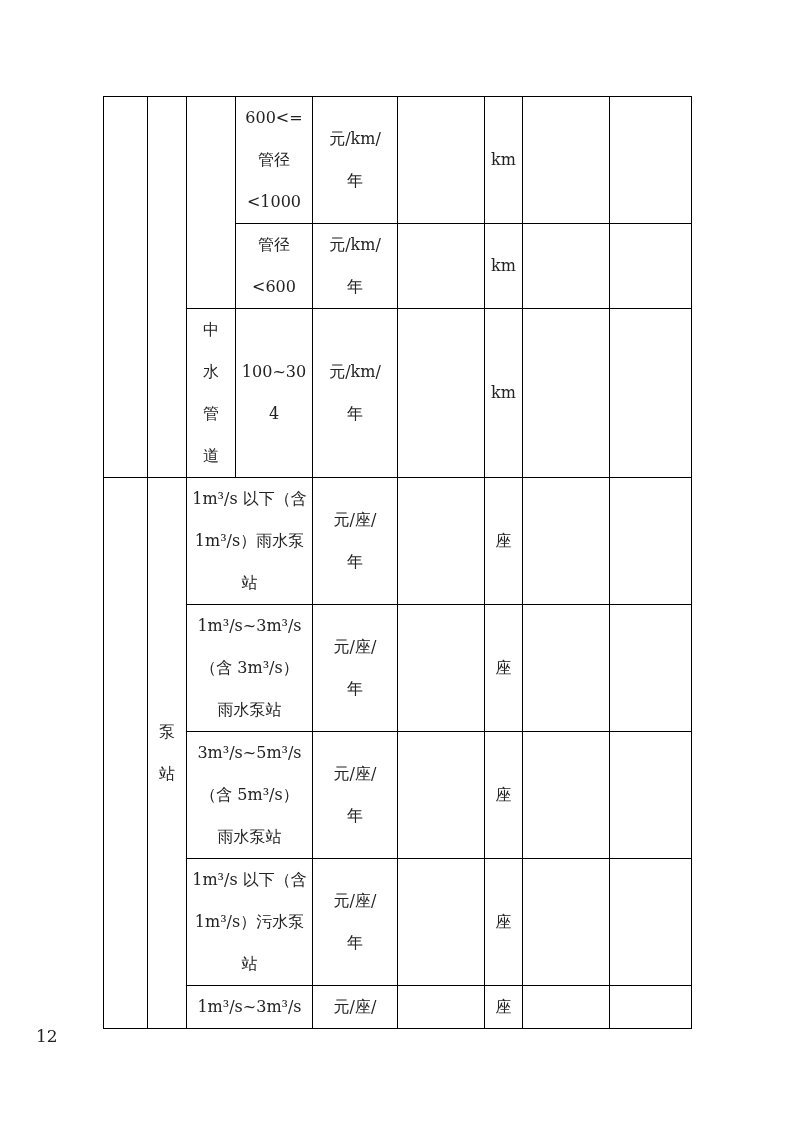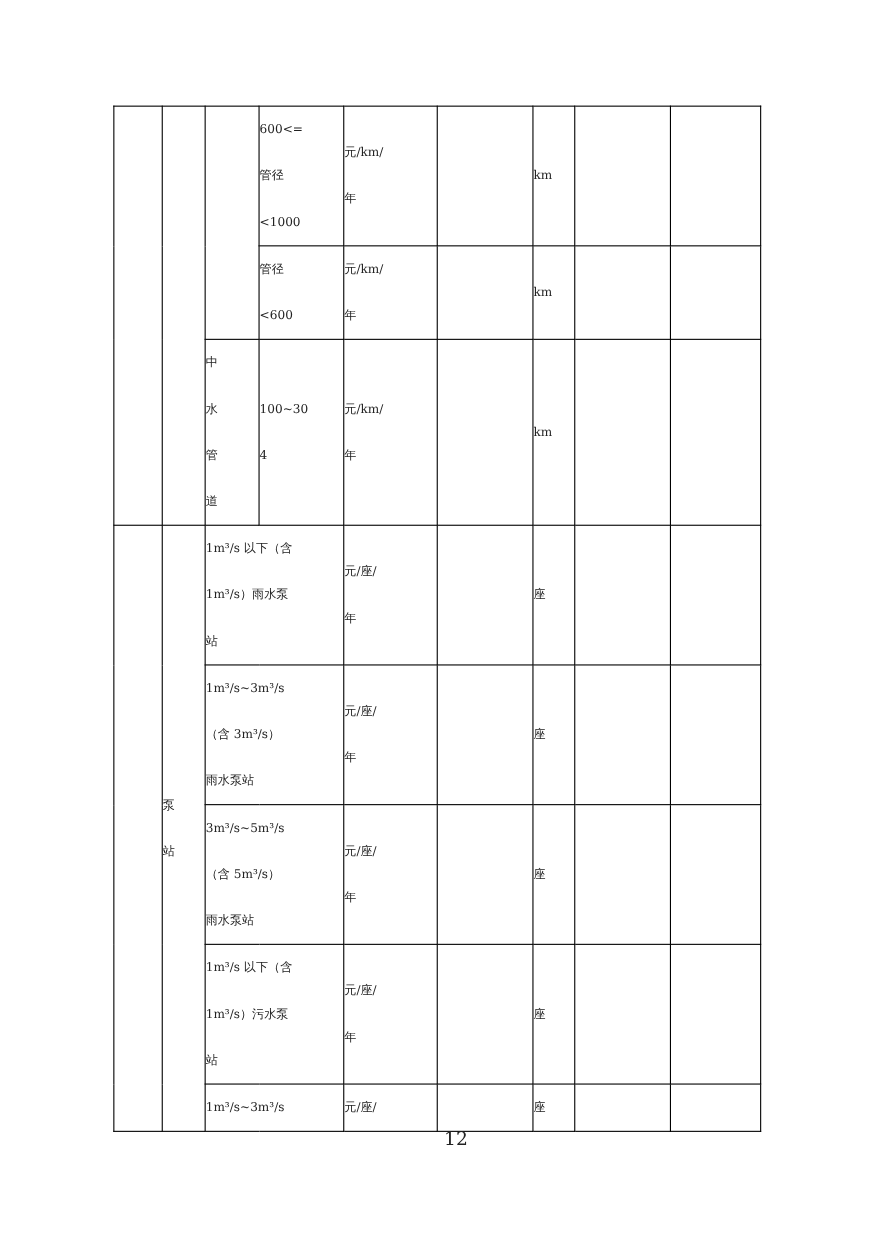--- a/index.html
+++ b/index.html
@@ -1,23 +1,23 @@
 <!DOCTYPE html>
 <html><head>
 <meta charset="utf-8">
 <style>
   html, body { margin: 0; padding: 0; background: #ffffff; }
   body { width: 793px; height: 1122px; position: relative; overflow: hidden;
          font-family: "DejaVu Serif", "Liberation Serif", serif; color: #222; }
   table.doc { position: absolute; left: 103px; top: 96px; border-collapse: collapse;
               table-layout: fixed; width: 588px; }
-  table.doc td { border: 1.3px solid #000; padding: 0; text-align: left;
-                 vertical-align: middle; font-size: 11px; line-height: 42px; }
+  table.doc td { border: 1.3px solid #000; padding: 0; text-align: center;
+                 vertical-align: middle; font-size: 16px; line-height: 42px; }
   .vert span { display: block; line-height: 42px; }
-  .pageno { position: absolute; top: 1026px; left: 0; width: 793px; text-align: center;
+  .pageno { position: absolute; top: 1026px; left: 0; width: 793px; text-align: left;
             padding-left: 36px; box-sizing: border-box; font-size: 17px; }
   .cell-txt { display: inline-block; white-space: pre-line; }
 </style>
 </head>
 <body>
 
 <table class="doc">
   <colgroup>
     <col style="width:44px">
       <col style="width:39px">

